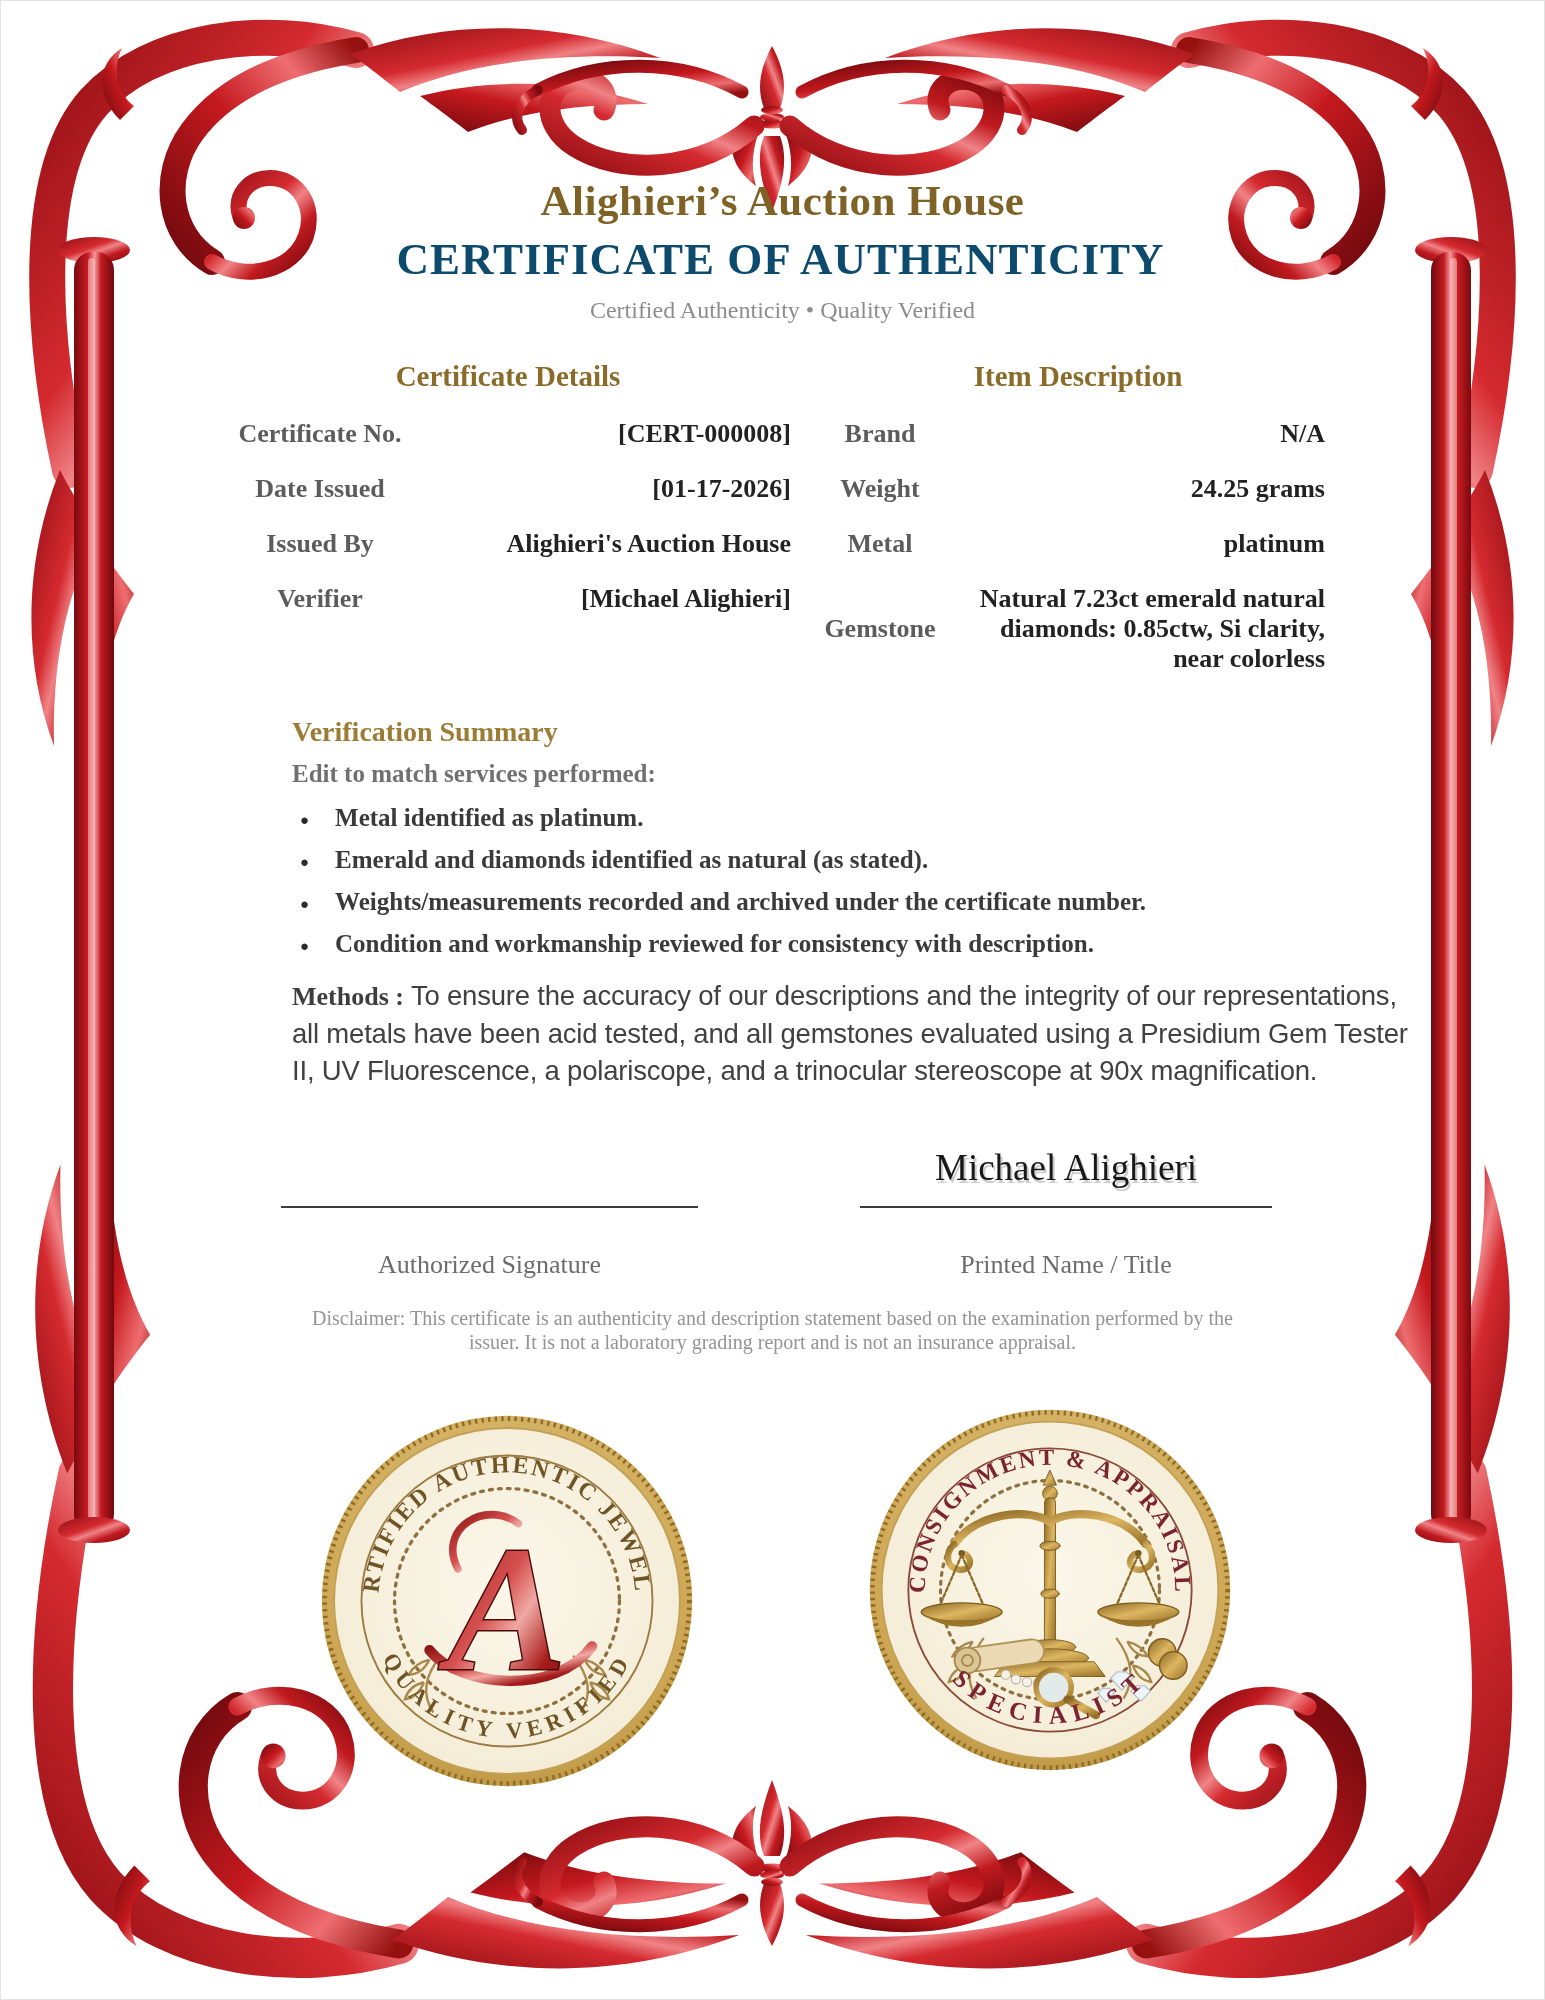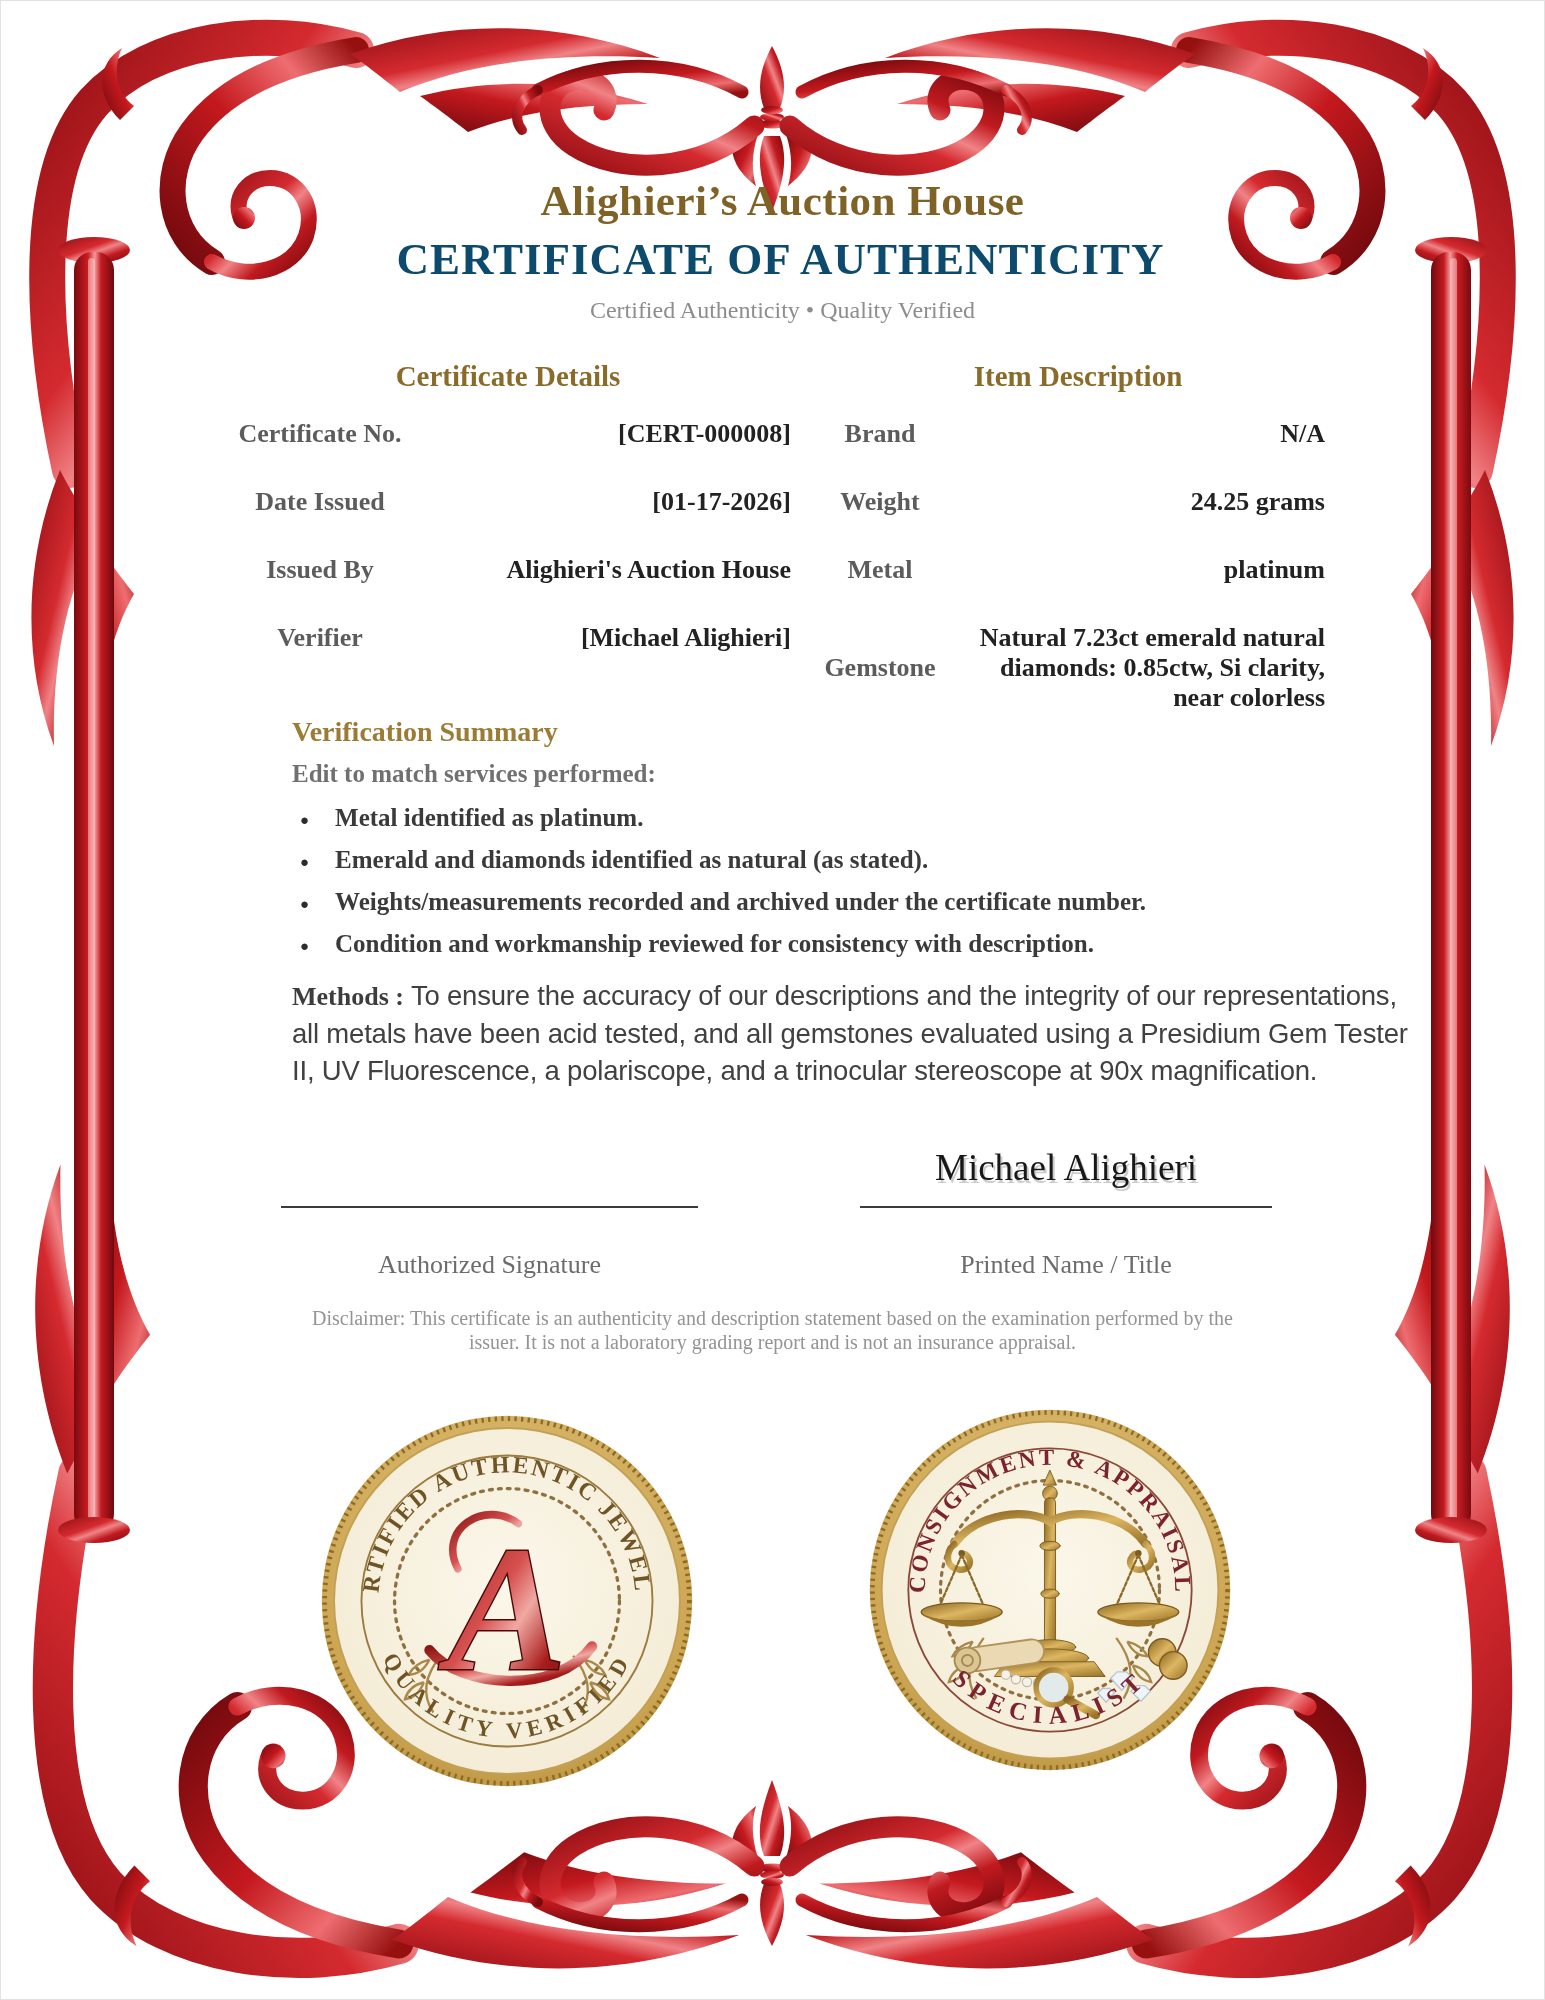--- a/index.html
+++ b/index.html
@@ -12,21 +12,21 @@
   .content{position:absolute;left:0;top:0;width:100%;height:100%;z-index:2;}
 
   .header{position:absolute;top:176px;left:10px;width:100%;text-align:center;}
   .org{font-size:43px;font-weight:bold;color:#7e6226;letter-spacing:.5px;margin:0;}
   .title{font-size:45px;font-weight:bold;color:#0c4a6e;letter-spacing:1px;margin:8px 4px 0 0;}
   .subtitle{font-size:24px;color:#8d8d8d;margin-top:12px;}
 
   .details{position:absolute;top:360px;left:225px;width:1100px;display:grid;grid-template-columns:566px 534px;}
   .col-heading{font-size:29px;font-weight:bold;color:#8a6c2a;text-align:center;margin:0 0 26px 0;}
   .col-heading.right{padding-left:40px;}
-  .kv{display:grid;row-gap:38px;align-items:center;}
+  .kv{display:grid;row-gap:25px;align-items:center;}
   .kv.left{grid-template-columns:190px 376px;}
   .kv.right{grid-template-columns:178px 356px;}
   .kv .lab{font-size:26px;font-weight:bold;color:#5c5c5c;text-align:center;}
   .kv .val{font-size:26px;font-weight:bold;color:#222222;text-align:right;line-height:30px;}
 
   .verification{position:absolute;top:716px;left:292px;width:1130px;}
   .ver-heading{font-size:28px;font-weight:bold;color:#9c7c34;margin:0;}
   .ver-intro{font-size:25px;font-weight:bold;color:#707070;margin-top:12px;}
   .bullets{margin:16px 0 0 0;padding:0;list-style:none;}
   .bullets li{display:flex;gap:26px;margin-bottom:13px;font-size:25px;font-weight:bold;color:#3a3a3a;padding-left:8px;}

